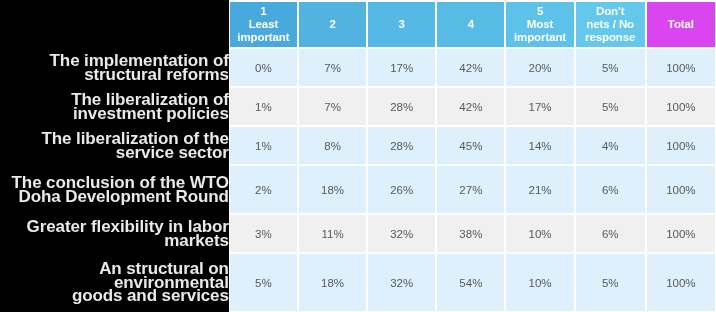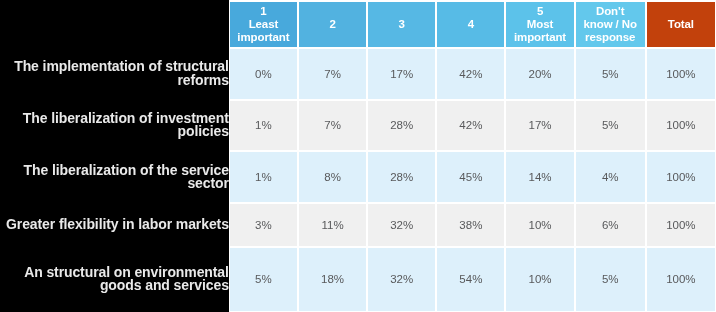--- a/index.html
+++ b/index.html
@@ -65,21 +65,21 @@
   
   col.c-label { width: 225px; }
   col.c-data  { width: 68px; }
   col.c-dk    { width: 70px; }
   col.c-total { width: 69px; }
 
   .label-cell {
     background: #000000;
     color: #e9e9e9;
     text-align: right;
-    font-size: 14px;
+    font-size: 17px;
     font-weight: bold;
     line-height: 13.5px;
     padding: 0 9px 0 6px;
     letter-spacing: -0.1px;
   }
 
   .corner-cell {
     background: #000000;
   }
 
@@ -98,21 +98,21 @@
   }
   .hdr .num { display: block; }
   .hdr .sub { display: block; }
 
   .hdr-1 { background: #48a9dc; }
   .hdr-2 { background: #52b2e0; }
   .hdr-3 { background: #56b8e4; }
   .hdr-4 { background: #57bbe6; }
   .hdr-5 { background: #5cc2ea; }
   .hdr-6 { background: #63c8ec; }
-  .hdr-7 { background: #c2410c; }
+  .hdr-7 { background: #d946ef; }
 
   
   .data-cell {
     text-align: center;
     font-size: 11.5px;
     color: #58595b;
     border: 1px solid #ffffff;
     box-sizing: border-box;
     height: 23px;
   }
@@ -165,21 +165,21 @@
         </th>
 
         <th class="hdr hdr-5">
           <span class="num">5</span>
           <span class="sub">Most</span>
           <span class="sub">important</span>
         </th>
 
         <th class="hdr hdr-6">
           <span class="sub">Don't</span>
-          <span class="sub">know / No</span>
+          <span class="sub">nets / No</span>
           <span class="sub">response</span>
         </th>
 
         <th class="hdr hdr-7">
           <span class="num">Total</span>
         </th>
       </tr>
     </thead>
 
     <tbody>
@@ -219,20 +219,33 @@
         <td class="data-cell">28%</td>
         <td class="data-cell">45%</td>
         <td class="data-cell">14%</td>
         <td class="data-cell">4%</td>
         <td class="data-cell">100%</td>
       </tr>
 
 
 
 
+      <tr class="alt-blue tall">
+        <td class="label-cell">
+          <span>The conclusion of the WTO</span><br>
+          <span>Doha Development Round</span>
+        </td>
+        <td class="data-cell">2%</td>
+        <td class="data-cell">18%</td>
+        <td class="data-cell">26%</td>
+        <td class="data-cell">27%</td>
+        <td class="data-cell">21%</td>
+        <td class="data-cell">6%</td>
+        <td class="data-cell">100%</td>
+      </tr>
 
       <tr class="alt-gray">
         <td class="label-cell">
           <span>Greater flexibility in labor markets</span>
         </td>
         <td class="data-cell">3%</td>
         <td class="data-cell">11%</td>
         <td class="data-cell">32%</td>
         <td class="data-cell">38%</td>
         <td class="data-cell">10%</td>

